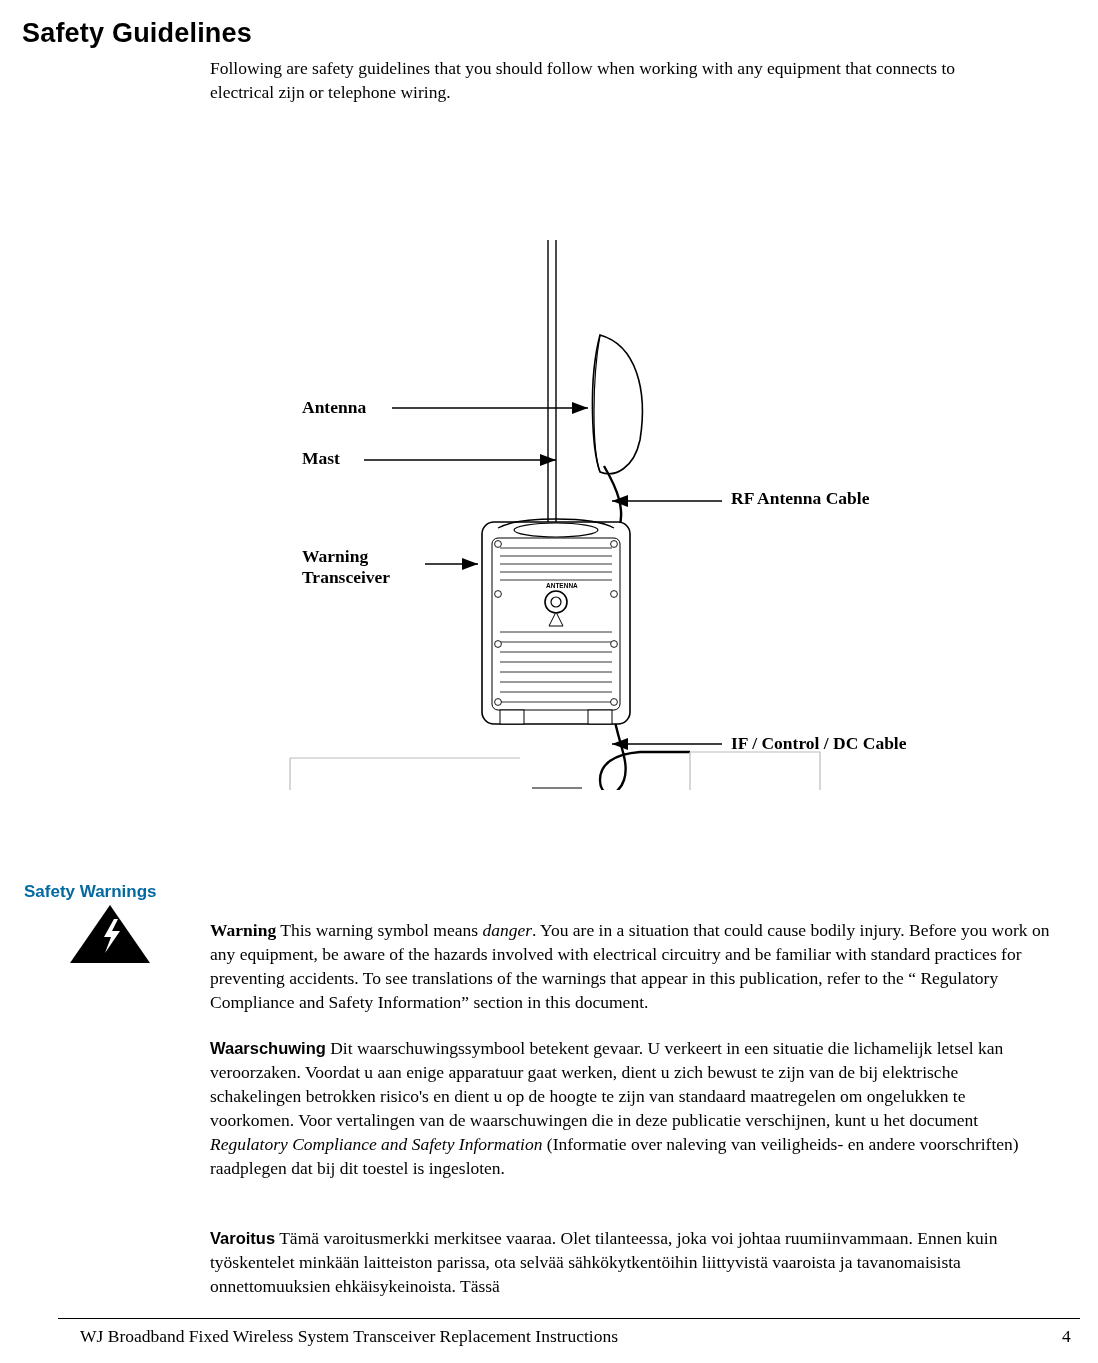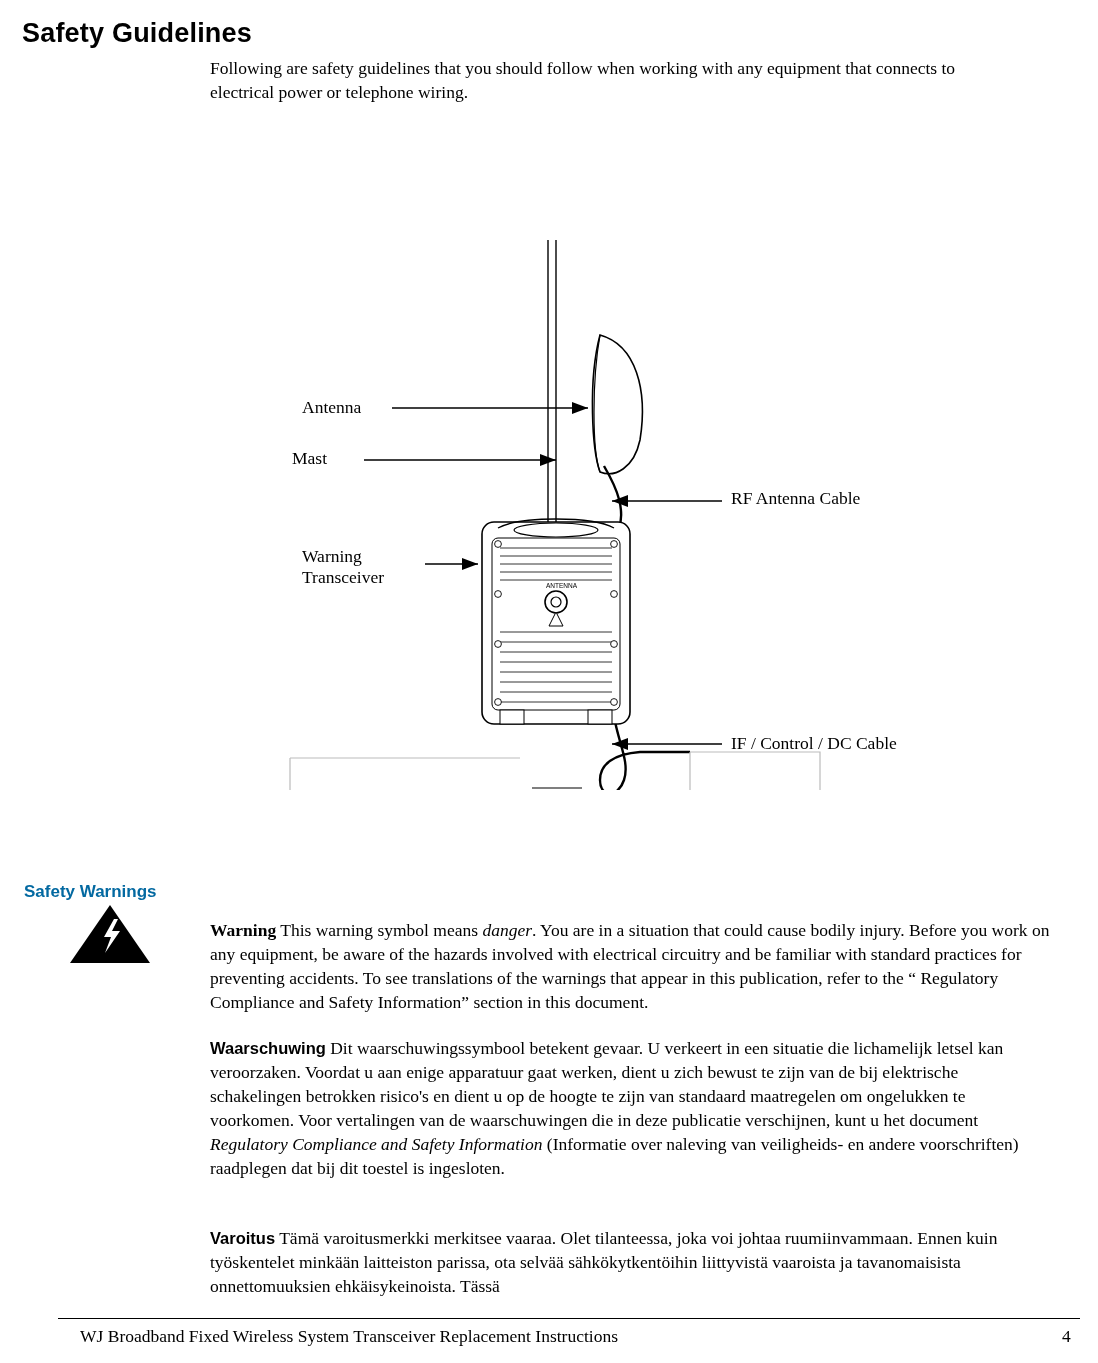--- a/index.html
+++ b/index.html
@@ -52,29 +52,30 @@
     color: #0369a1;
   }
 
   
   .figure {
     position: absolute;
     left: 0px;
     top: 150px;
     width: 1076px;
     height: 640px;
+    font-weight: bold;
   }
   .fig-label {
     position: absolute;
     font-size: 17.5px;
     line-height: 21px;
     white-space: pre-line;
   }
   .lbl-antenna   { left: 302px; top: 247px; }
-  .lbl-mast      { left: 292px; top: 298px; text-align: right; }
+  .lbl-mast      { left: 302px; top: 298px; text-align: right; }
   .lbl-rf        { left: 731px; top: 338px; }
   .lbl-wireless  { left: 302px; top: 396px; }
   .lbl-ifctrl    { left: 731px; top: 583px; }
 
   .figure svg { position: absolute; left: 0; top: 0; }
 
   
   .warn-icon {
     position: absolute;
     left: 68px;
@@ -133,21 +134,21 @@
     font-size: 17.5px;
   }
 </style>
 </head>
 <body>
 
 <div class="page">
 
   <h1 class="h1-title">Safety Guidelines</h1>
 
-  <p class="intro-para">Following are safety guidelines that you should follow when working with any equipment that connects to electrical power or telephone wiring.</p>
+  <p class="intro-para">Following are safety guidelines that you should follow when working with any equipment that connects to electrical zijn or telephone wiring.</p>
 
   <div class="figure">
 
     <svg width="1098" height="640" viewBox="0 0 1098 640">
       <g fill="none" stroke="#000" stroke-width="1.4">
 
         <line x1="392" y1="258" x2="588" y2="258"></line>
         <polygon points="588,258 572,252 572,264" fill="#000" stroke="none"></polygon>
 
         <line x1="364" y1="310" x2="556" y2="310"></line>

